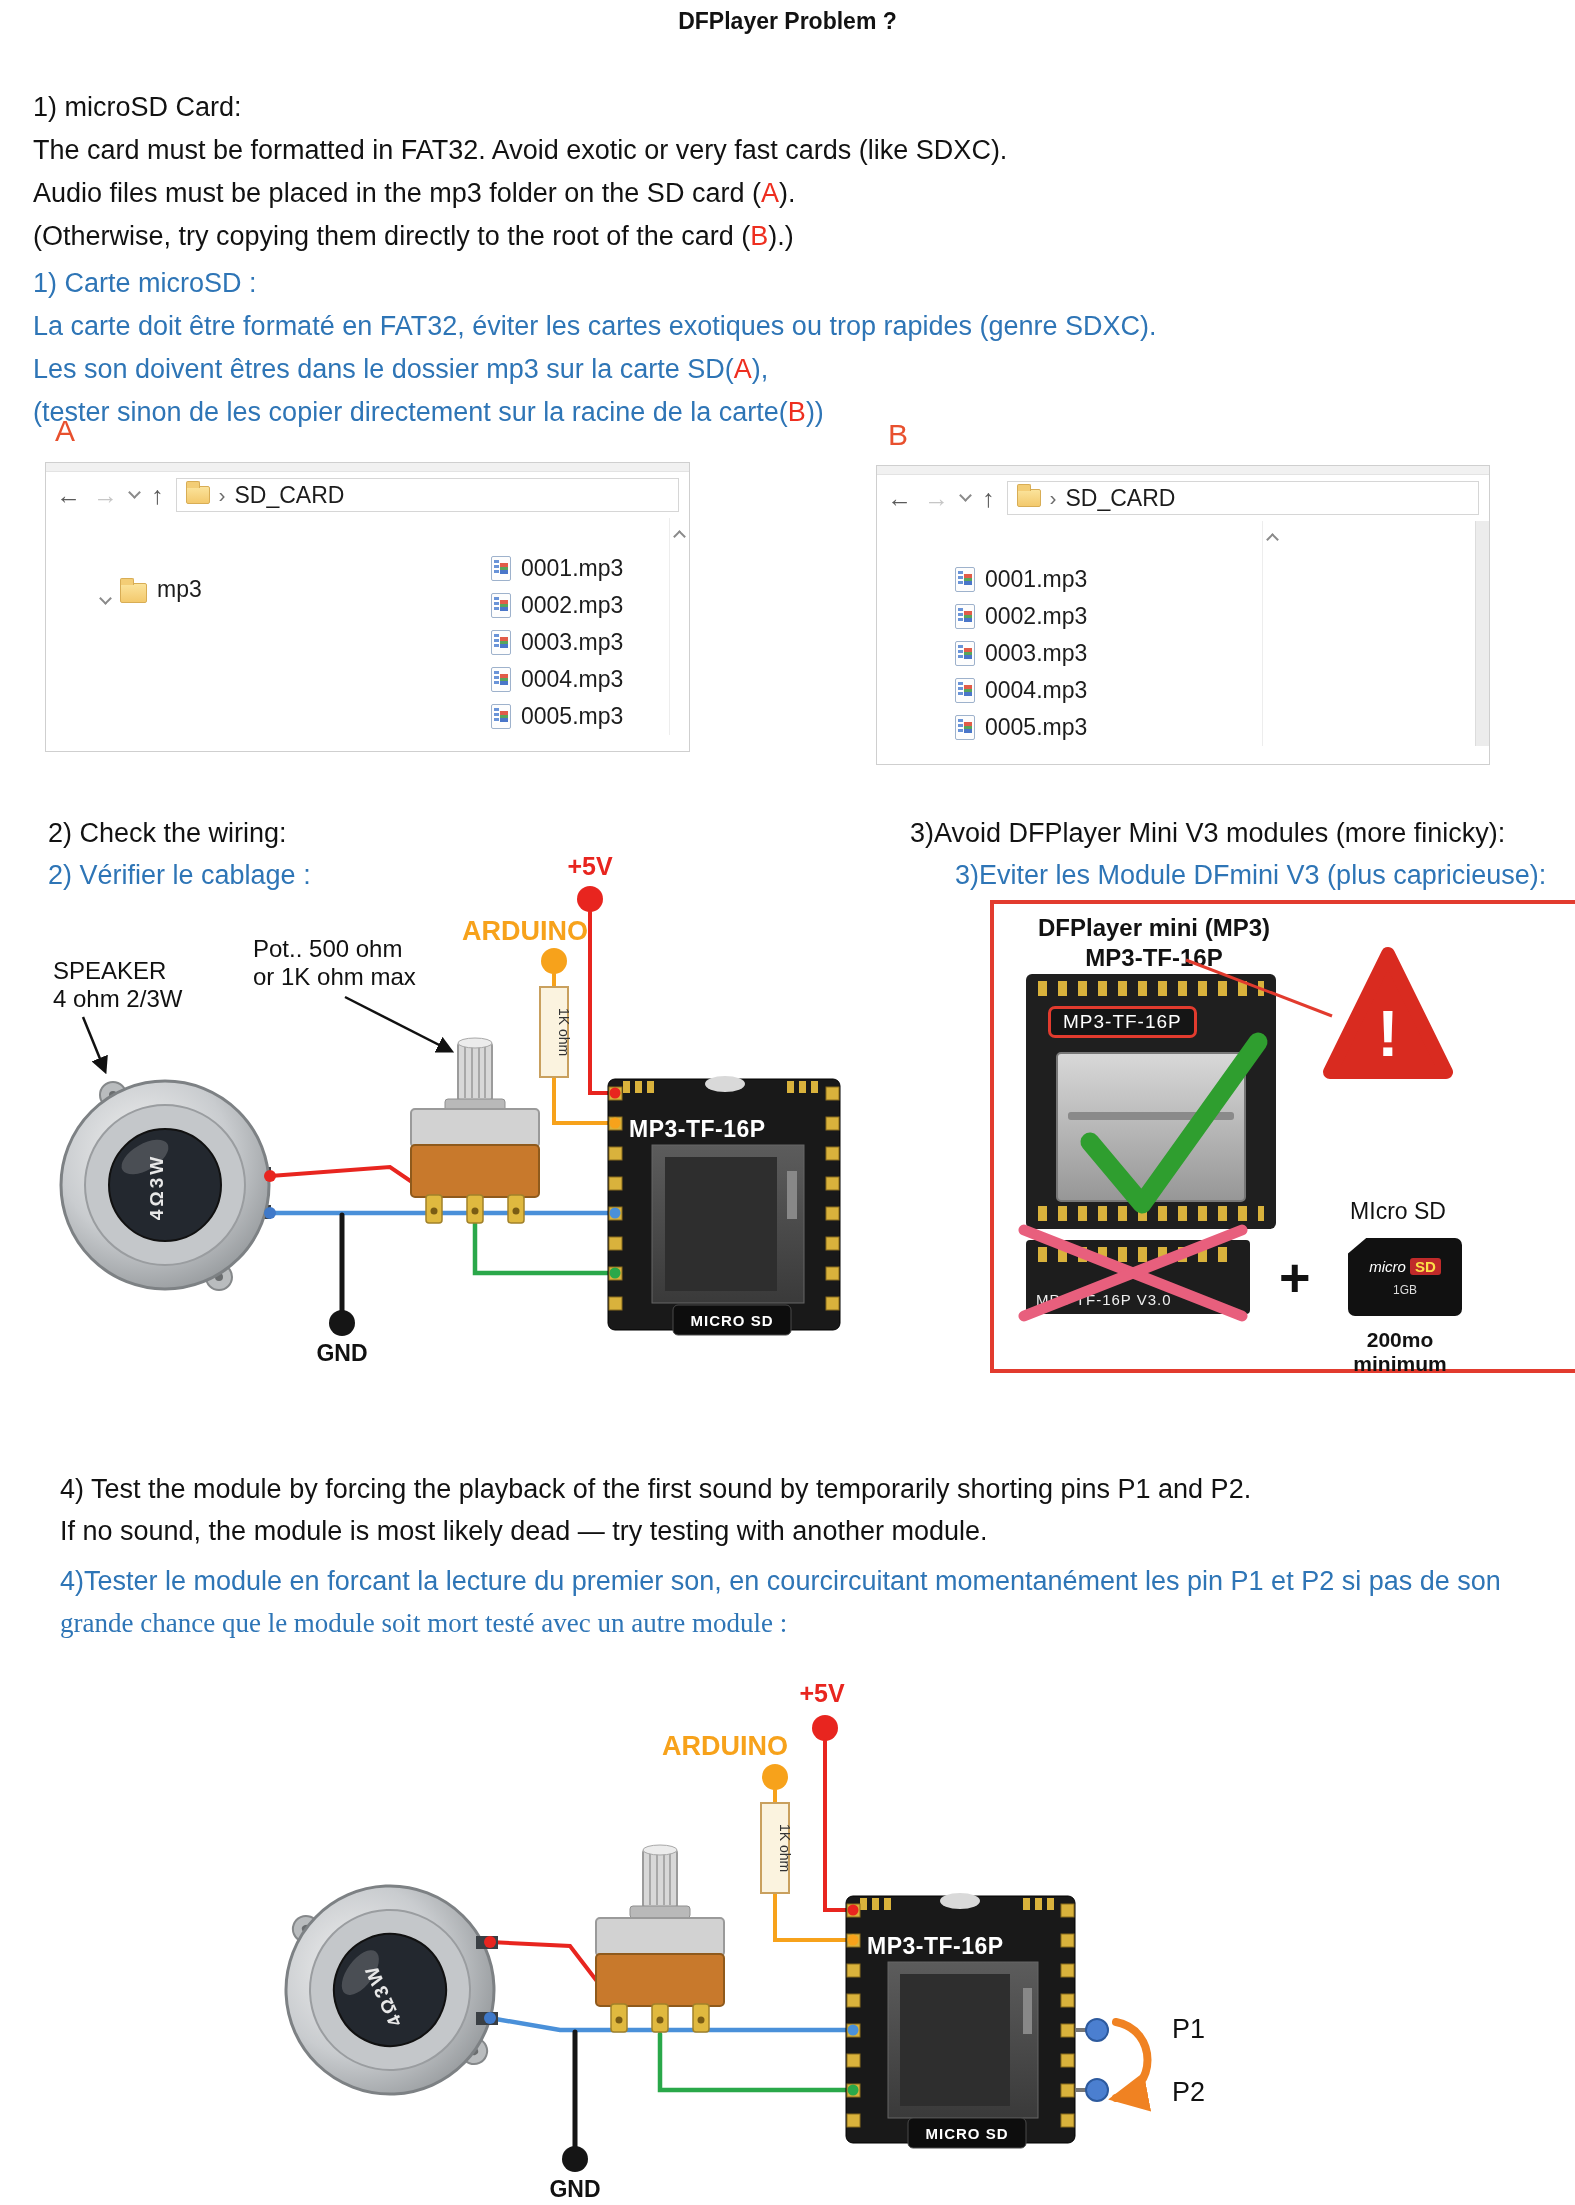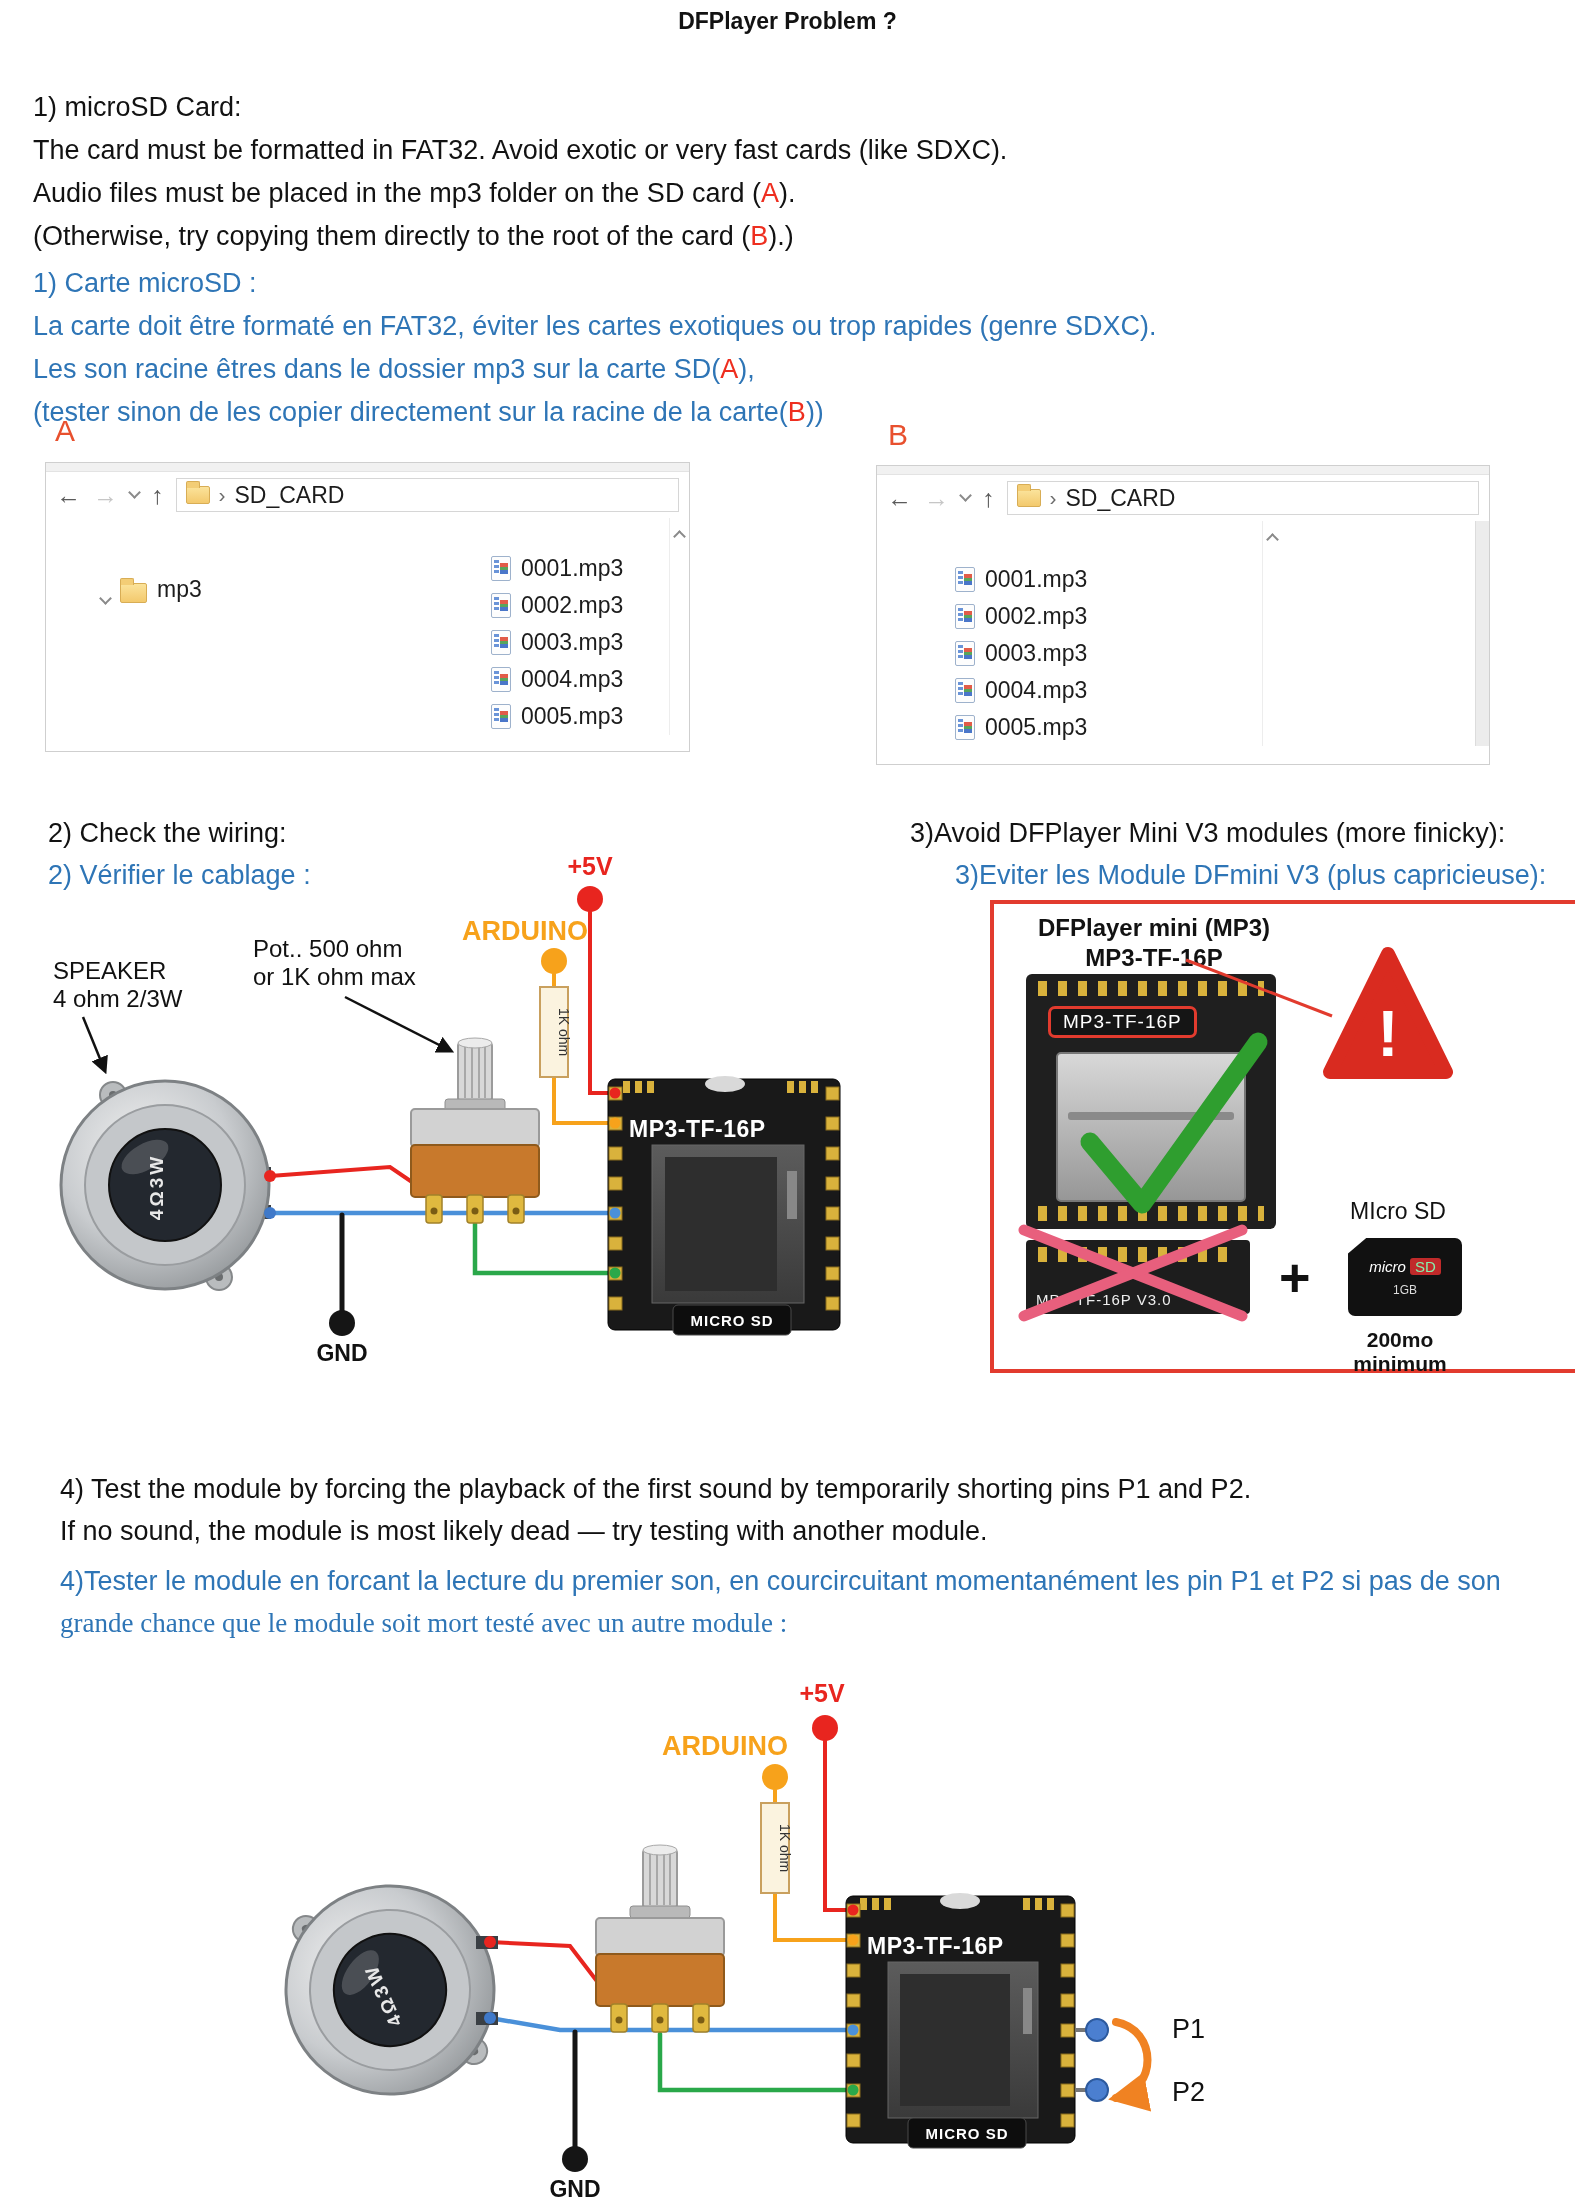--- a/index.html
+++ b/index.html
@@ -70,42 +70,42 @@
              background:linear-gradient(#d8d8d8,#979797); }
   .v3-slot::after { content:""; position:absolute; left:10px; right:10px; top:58px; height:8px; background:#8a8a8a; border-radius:3px; }
   .v3-module2 { position:absolute; left:32px; top:336px; width:224px; height:74px; background:#1d1d1d; border-radius:4px; }
   .v3-module2-label { position:absolute; left:10px; bottom:6px; color:#eee; font-size:15px; letter-spacing:1px; }
   .v3-plus { position:absolute; left:285px; top:342px; font-size:54px; font-weight:bold; }
   .v3-microsd-title { position:absolute; left:334px; top:294px; width:140px; text-align:center; font-size:23px; }
   .v3-card { position:absolute; left:354px; top:334px; width:114px; height:78px; background:#111; border-radius:7px;
              clip-path:polygon(16% 0, 100% 0, 100% 100%, 0 100%, 0 20%); }
   .v3-card-row { margin-top:20px; text-align:center; }
   .card-micro { color:#fff; font-size:15px; font-style:italic; margin-right:4px; }
-  .card-sd { color:#86efac; background:#c02a2a; font-weight:normal; font-size:15px; padding:0 5px; border-radius:3px; }
+  .card-sd { color:#fde047; background:#c02a2a; font-weight:bold; font-size:15px; padding:0 5px; border-radius:3px; }
   .card-size { color:#ddd; font-size:12px; text-align:center; margin-top:7px; }
   .v3-min { position:absolute; left:326px; top:424px; width:160px; text-align:center; font-size:21px; font-weight:600; }
   .v3-overlay { position:absolute; left:0; top:0; pointer-events:none; }
 </style>
 </head>
 <body>
 
 <div class="page">
 
   <div class="abs title">DFPlayer Problem ?</div>
 
   <div class="abs" style="left:33px; top:86px;">
     <div class="tl">1) microSD Card:</div>
     <div class="tl">The card must be formatted in FAT32. Avoid exotic or very fast cards (like SDXC).</div>
     <div class="tl"><span>Audio files must be placed in the mp3 folder on the SD card (</span><span class="mark">A</span><span>).</span></div>
     <div class="tl"><span>(Otherwise, try copying them directly to the root of the card (</span><span class="mark">B</span><span>).)</span></div>
   </div>
   <div class="abs fr" style="left:33px; top:262px;">
     <div class="tl">1) Carte microSD :</div>
     <div class="tl">La carte doit être formaté en FAT32,  éviter les cartes exotiques ou trop rapides (genre SDXC).</div>
-    <div class="tl"><span>Les son racine êtres dans le dossier mp3 sur la carte SD(</span><span class="mark">A</span><span>),</span></div>
+    <div class="tl"><span>Les son doivent êtres dans le dossier mp3 sur la carte SD(</span><span class="mark">A</span><span>),</span></div>
     <div class="tl"><span>(tester sinon de les copier directement sur la racine de la carte(</span><span class="mark">B</span><span>))</span></div>
   </div>
 
   <div class="abs sec-label" style="left:55px; top:414px;">A</div>
   <div class="explorer explorer-a">
     <div class="win-top"></div>
     <div class="toolbar">
       <span class="nav-btn">←</span>
       <span class="nav-btn disabled">→</span>
       <span class="chev"></span>

